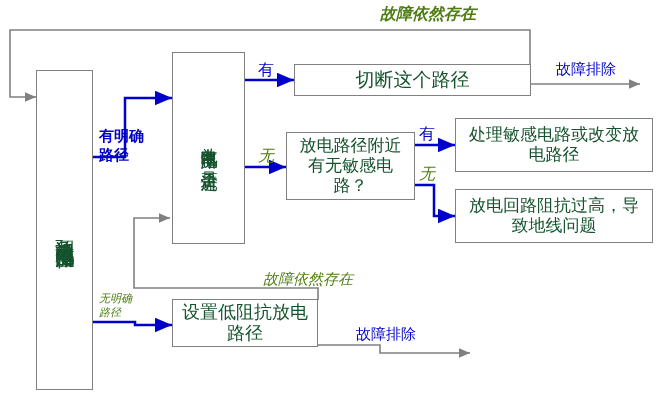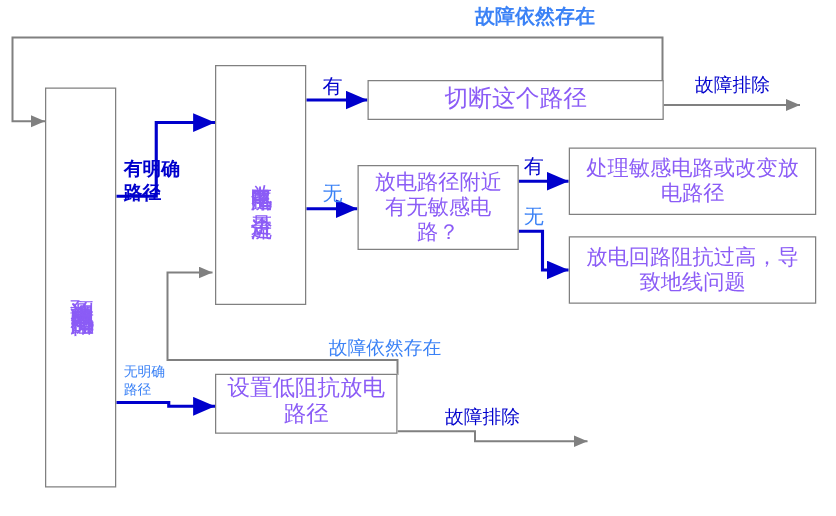--- a/index.html
+++ b/index.html
@@ -19,37 +19,37 @@
   }
   .box {
     position: absolute;
     border: 1px solid #808080;
     background: #ffffff;
     box-sizing: border-box;
     display: flex;
     align-items: center;
     justify-content: center;
     text-align: center;
-    color: #8b5cf6;
+    color: #14532d;
     font-family: "Liberation Sans", sans-serif;
     line-height: 1.18;
   }
   .vert-box {
     writing-mode: vertical-rl;
     text-orientation: upright;
     letter-spacing: 1px;
   }
   .lbl {
     position: absolute;
     font-family: "Liberation Sans", sans-serif;
     white-space: pre;
     line-height: 1.25;
   }
   .lbl-blue { color: #0000cc; }
-  .lbl-red  { color: #3b82f6; }
+  .lbl-red  { color: #4d7c0f; font-style: italic; }
   svg.arrows {
     position: absolute;
     left: 0;
     top: 0;
     width: 669px;
     height: 413px;
     pointer-events: none;
   }
 </style>
 </head>
@@ -93,21 +93,21 @@
   <div class="box vert-box" style="left:172px; top:52px; width:73px; height:192px; font-size:17px;">放电电流电路？是否流进</div>
 
   <div class="box" style="left:294px; top:64px; width:237px; height:32px; font-size:19px;">切断这个路径</div>
 
   <div class="box" style="left:286px; top:132px; width:129px; height:68px; font-size:17px; padding:0 6px;">放电路径附近有无敏感电路？</div>
 
   <div class="box" style="left:455px; top:118px; width:198px; height:54px; font-size:17px; padding:0 5px;">处理敏感电路或改变放电路径</div>
 
   <div class="box" style="left:455px; top:189px; width:198px; height:54px; font-size:17px; padding:0 5px;">放电回路阻抗过高，导致地线问题</div>
 
-  <div class="box" style="left:172px; top:299px; width:146px; height:48px; font-size:18px; padding:16px 6px;font-family:Liberation Mono, monospace;">设置低阻抗放电路径</div>
+  <div class="box" style="left:172px; top:299px; width:146px; height:48px; font-size:18px; padding:16px 6px;">设置低阻抗放电路径</div>
 
   <div class="lbl lbl-red" style="left:380px; top:4px; font-size:16px; font-weight:bold;">故障依然存在</div>
 
   <div class="lbl lbl-blue" style="left:556px; top:60px; font-size:15px;">故障排除</div>
 
   <div class="lbl lbl-blue" style="left:99px; top:127px; font-size:15px;font-weight:bold;">有明确
 路径</div>
 
   <div class="lbl lbl-red" style="left:99px; top:292px; font-size:11px;">无明确
 路径</div>

